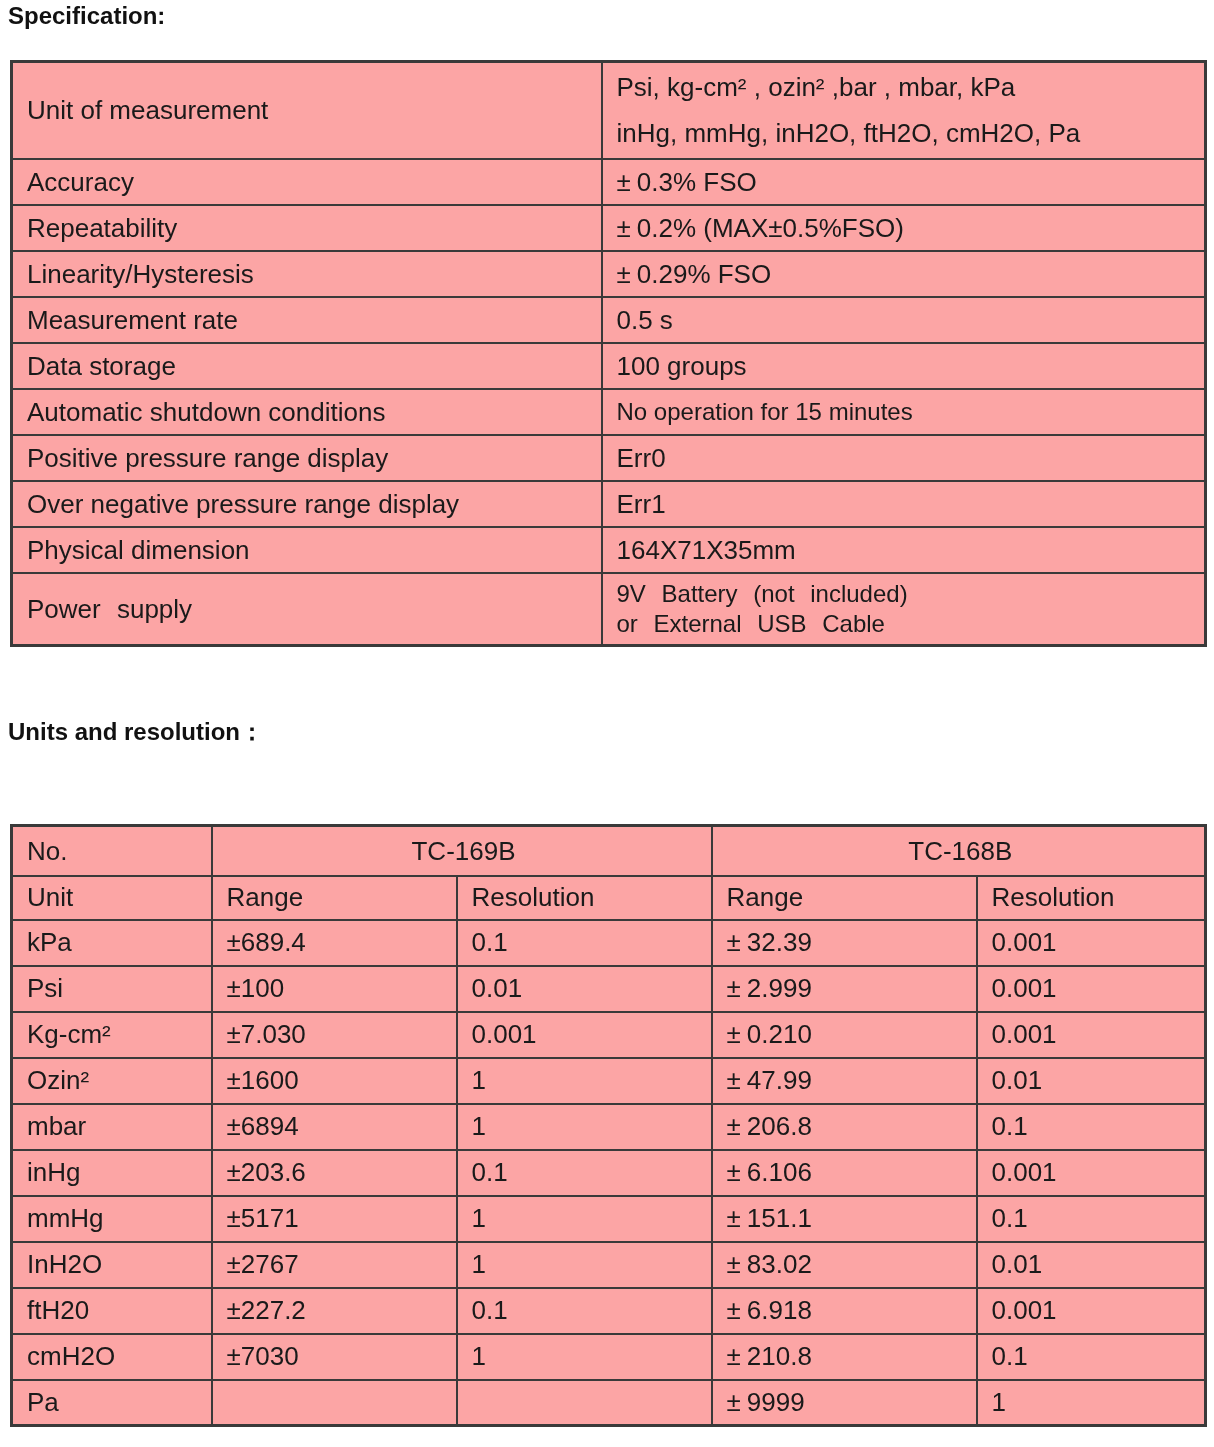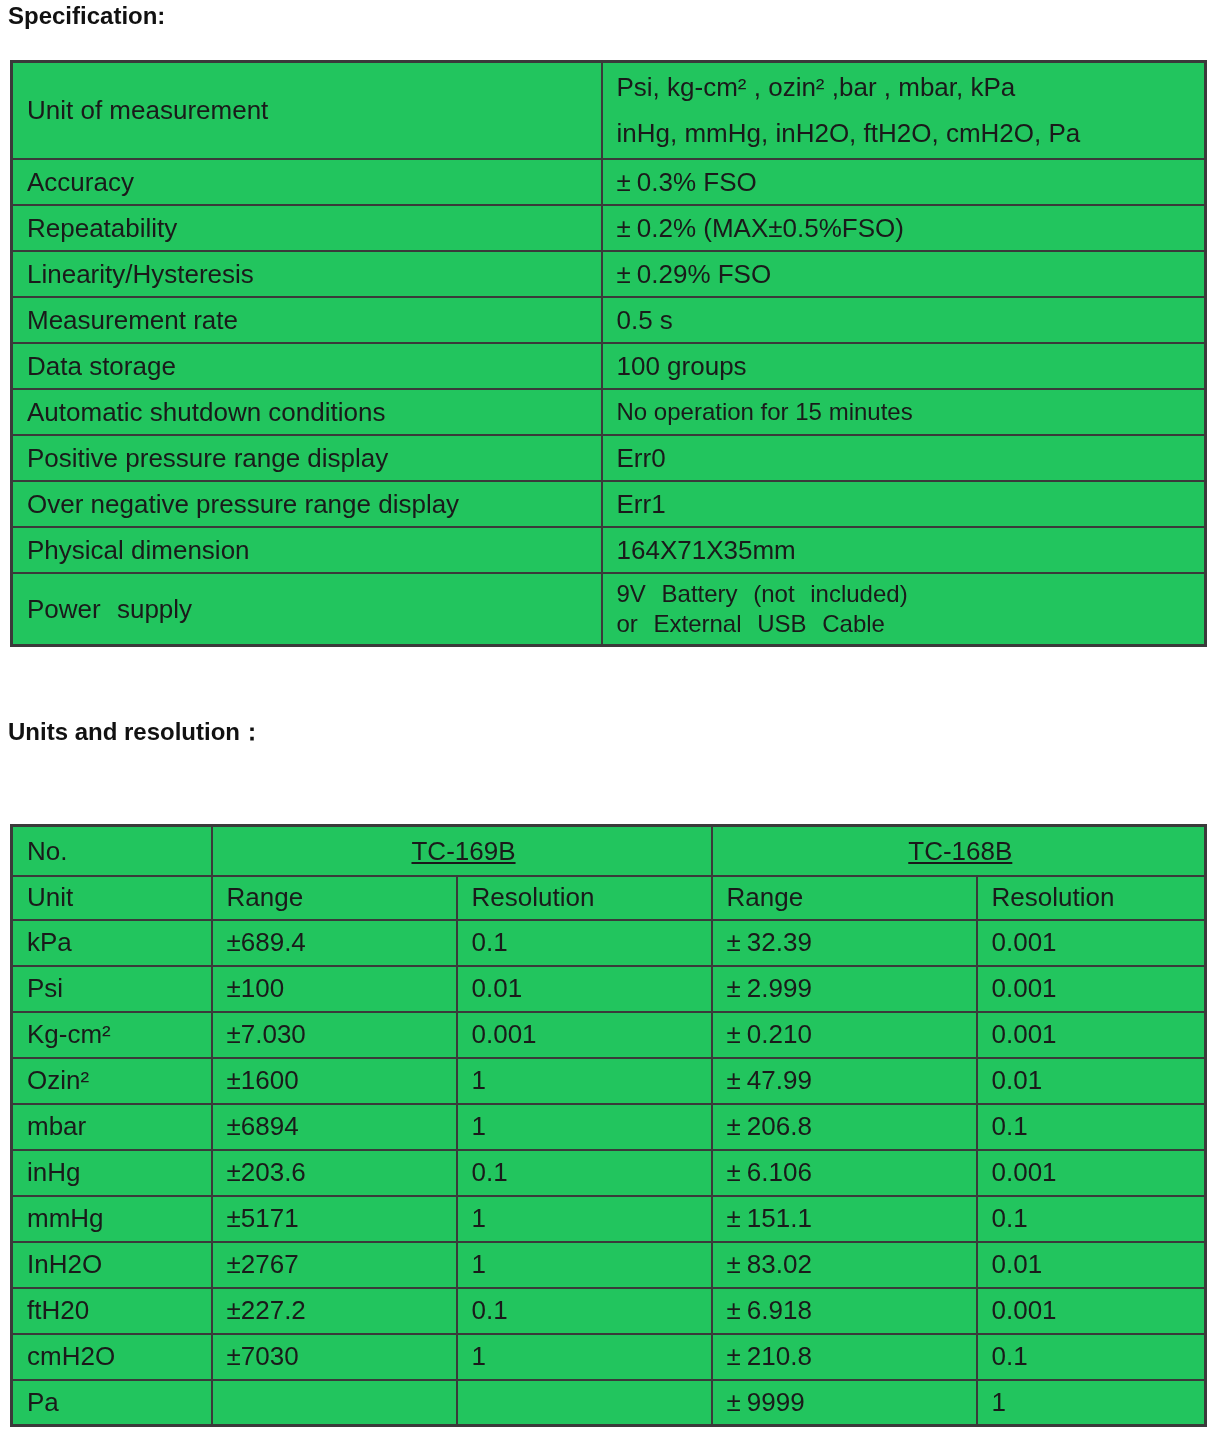--- a/index.html
+++ b/index.html
@@ -25,42 +25,42 @@
     letter-spacing: 0px;
   }
   .t1 { top: 2px; }
   .t2 { top: 716px; text-align: center; }
 
   table {
     position: absolute;
     border-collapse: collapse;
     table-layout: fixed;
     border: 3px solid #3a3a3a;
-    background: #22c55e;
+    background: #fca5a5;
   }
   table.spec  { left: 10px; top: 60px;  width: 1194px; }
   table.units { left: 10px; top: 786px; width: 1194px; margin-top: 38px; }
 
   td {
     border: 2px solid #3a3a3a;
     padding: 2px 8px 2px 14px;
     font-size: 26px;
     color: #1a1a1a;
     vertical-align: middle;
     white-space: pre-line;
     overflow: hidden;
     line-height: 1.25;
   }
   tr.h88 { height: 88px; }
   tr.h72 { height: 72px; }
   tr.h50 { height: 50px; }
   tr.h46 { height: 46px; }
   tr.h44 { height: 44px; }
 
-  td.center { text-align: center; padding-left: 12px; text-decoration: underline; }
+  td.center { text-align: center; padding-left: 12px; }
   td.lh-tall { line-height: 1.75; }
   td.val-sm { font-size: 24px; }
   td.wide { word-spacing: 9px; }
   td.pm::first-letter { padding-right: 6px; }
 </style>
 </head>
 <body>
 
 <div class="page">
 

